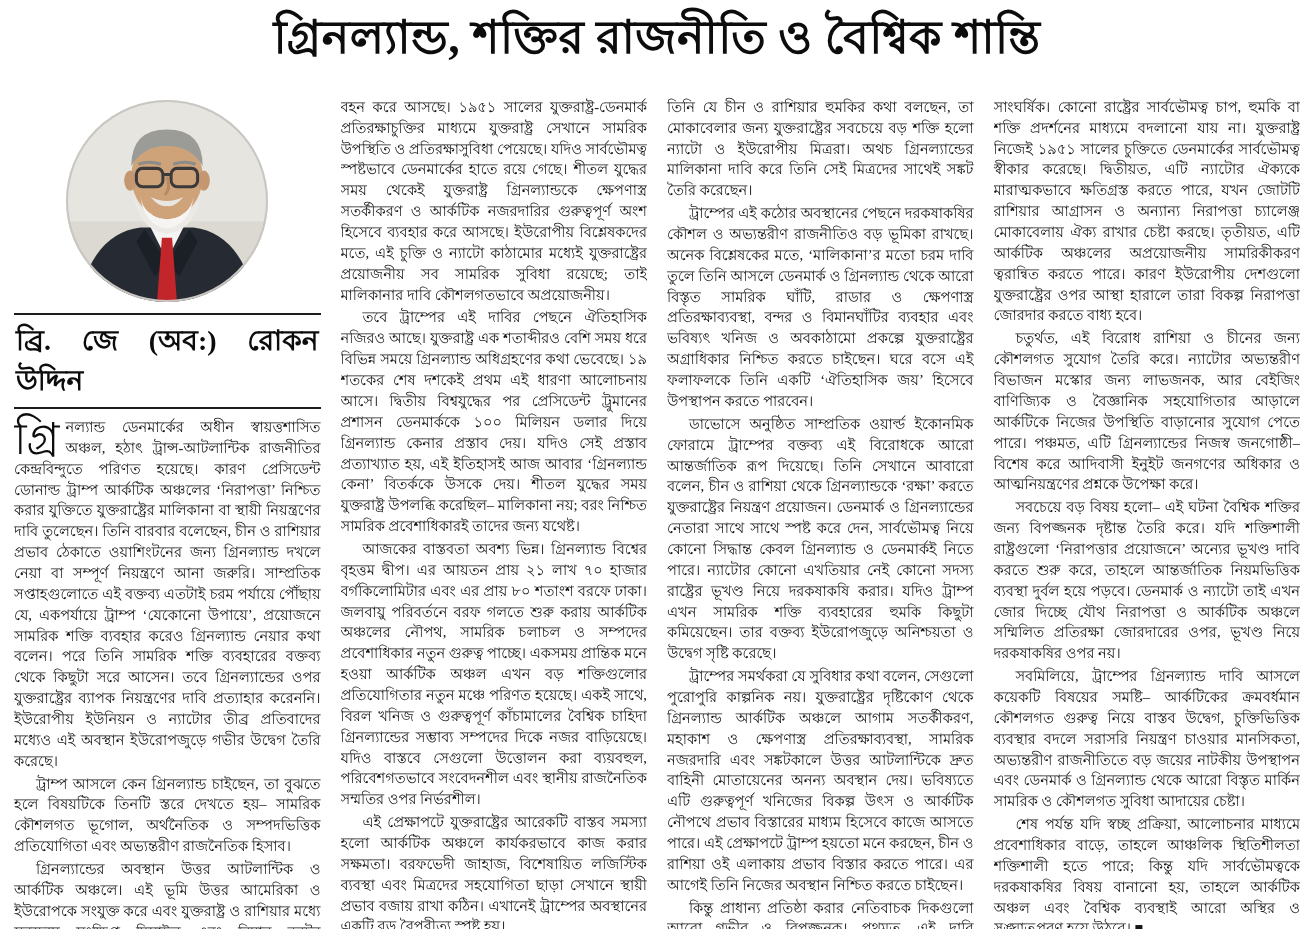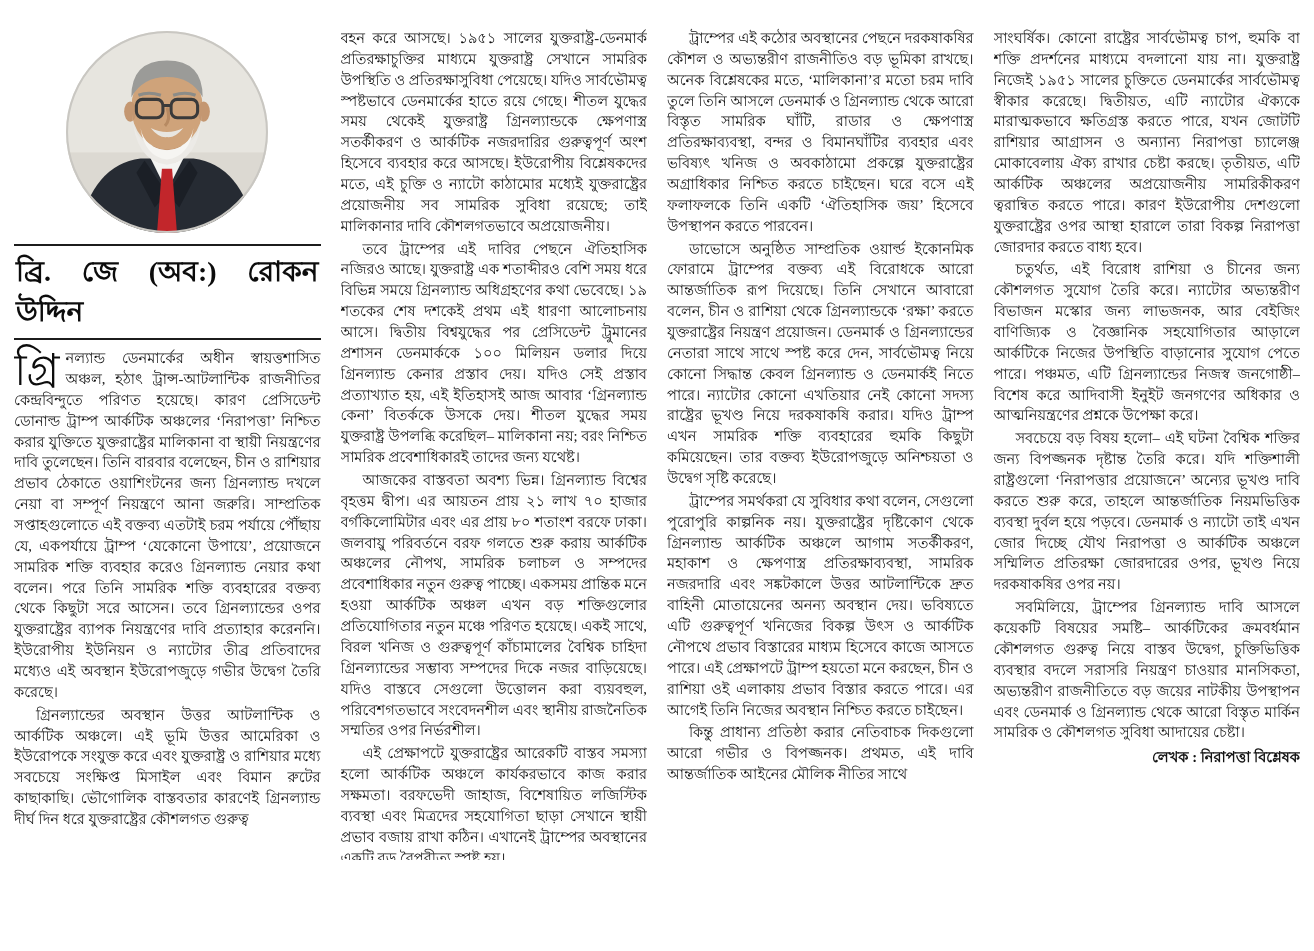--- a/index.html
+++ b/index.html
@@ -65,20 +65,21 @@
     color: #0c0c0c;
   }
   .author-credit { margin-top: 4px; text-align: right; }
   .credit-line { font-weight: 700; font-size: 14.6px; }
 </style>
 </head>
 <body>
 
 <div class="page">
 
+  <h1 class="headline">গ্রিনল্যান্ড, শক্তির রাজনীতি ও বৈশ্বিক শান্তি</h1>
 
   <div class="columns">
 
     <div class="col">
       <div class="author-box">
         <div class="photo-wrap">
 
           <svg viewBox="0 0 200 200" aria-hidden="true">
             <defs>
               <clipPath id="pclip">
@@ -123,48 +124,51 @@
             </g>
             <circle cx="100" cy="100" r="98" fill="none" stroke="#c9c7c2" stroke-width="2"></circle>
           </svg>
         </div>
         <hr class="rule">
         <div class="author-name">ব্রি. জে (অব:) রোকন উদ্দিন</div>
         <hr class="rule">
       </div>
       <div class="col-text">
           <p class="para cont lead"><span class="dropcap">গ্রি</span>নল্যান্ড ডেনমার্কের অধীন স্বায়ত্তশাসিত অঞ্চল, হঠাৎ ট্রান্স-আটলান্টিক রাজনীতির কেন্দ্রবিন্দুতে পরিণত হয়েছে। কারণ প্রেসিডেন্ট ডোনাল্ড ট্রাম্প আর্কটিক অঞ্চলের ‘নিরাপত্তা’ নিশ্চিত করার যুক্তিতে যুক্তরাষ্ট্রের মালিকানা বা স্থায়ী নিয়ন্ত্রণের দাবি তুলেছেন। তিনি বারবার বলেছেন, চীন ও রাশিয়ার প্রভাব ঠেকাতে ওয়াশিংটনের জন্য গ্রিনল্যান্ড দখলে নেয়া বা সম্পূর্ণ নিয়ন্ত্রণে আনা জরুরি। সাম্প্রতিক সপ্তাহগুলোতে এই বক্তব্য এতটাই চরম পর্যায়ে পৌঁছায় যে, একপর্যায়ে ট্রাম্প ‘যেকোনো উপায়ে’, প্রয়োজনে সামরিক শক্তি ব্যবহার করেও গ্রিনল্যান্ড নেয়ার কথা বলেন। পরে তিনি সামরিক শক্তি ব্যবহারের বক্তব্য থেকে কিছুটা সরে আসেন। তবে গ্রিনল্যান্ডের ওপর যুক্তরাষ্ট্রের ব্যাপক নিয়ন্ত্রণের দাবি প্রত্যাহার করেননি। ইউরোপীয় ইউনিয়ন ও ন্যাটোর তীব্র প্রতিবাদের মধ্যেও এই অবস্থান ইউরোপজুড়ে গভীর উদ্বেগ তৈরি করেছে।</p>
+          <p class="para">ট্রাম্প আসলে কেন গ্রিনল্যান্ড চাইছেন, তা বুঝতে হলে বিষয়টিকে তিনটি স্তরে দেখতে হয়– সামরিক কৌশলগত ভূগোল, অর্থনৈতিক ও সম্পদভিত্তিক প্রতিযোগিতা এবং অভ্যন্তরীণ রাজনৈতিক হিসাব।</p>
           <p class="para">গ্রিনল্যান্ডের অবস্থান উত্তর আটলান্টিক ও আর্কটিক অঞ্চলে। এই ভূমি উত্তর আমেরিকা ও ইউরোপকে সংযুক্ত করে এবং যুক্তরাষ্ট্র ও রাশিয়ার মধ্যে সবচেয়ে সংক্ষিপ্ত মিসাইল এবং বিমান রুটের কাছাকাছি। ভৌগোলিক বাস্তবতার কারণেই গ্রিনল্যান্ড দীর্ঘ দিন ধরে যুক্তরাষ্ট্রের কৌশলগত গুরুত্ব</p>
         </div>
     </div>
 
     <div class="col">
       <div class="col-text">
           <p class="para cont">বহন করে আসছে। ১৯৫১ সালের যুক্তরাষ্ট্র-ডেনমার্ক প্রতিরক্ষাচুক্তির মাধ্যমে যুক্তরাষ্ট্র সেখানে সামরিক উপস্থিতি ও প্রতিরক্ষাসুবিধা পেয়েছে। যদিও সার্বভৌমত্ব স্পষ্টভাবে ডেনমার্কের হাতে রয়ে গেছে। শীতল যুদ্ধের সময় থেকেই যুক্তরাষ্ট্র গ্রিনল্যান্ডকে ক্ষেপণাস্ত্র সতর্কীকরণ ও আর্কটিক নজরদারির গুরুত্বপূর্ণ অংশ হিসেবে ব্যবহার করে আসছে। ইউরোপীয় বিশ্লেষকদের মতে, এই চুক্তি ও ন্যাটো কাঠামোর মধ্যেই যুক্তরাষ্ট্রের প্রয়োজনীয় সব সামরিক সুবিধা রয়েছে; তাই মালিকানার দাবি কৌশলগতভাবে অপ্রয়োজনীয়।</p>
           <p class="para">তবে ট্রাম্পের এই দাবির পেছনে ঐতিহাসিক নজিরও আছে। যুক্তরাষ্ট্র এক শতাব্দীরও বেশি সময় ধরে বিভিন্ন সময়ে গ্রিনল্যান্ড অধিগ্রহণের কথা ভেবেছে। ১৯ শতকের শেষ দশকেই প্রথম এই ধারণা আলোচনায় আসে। দ্বিতীয় বিশ্বযুদ্ধের পর প্রেসিডেন্ট ট্রুমানের প্রশাসন ডেনমার্ককে ১০০ মিলিয়ন ডলার দিয়ে গ্রিনল্যান্ড কেনার প্রস্তাব দেয়। যদিও সেই প্রস্তাব প্রত্যাখ্যাত হয়, এই ইতিহাসই আজ আবার ‘গ্রিনল্যান্ড কেনা’ বিতর্ককে উসকে দেয়। শীতল যুদ্ধের সময় যুক্তরাষ্ট্র উপলব্ধি করেছিল– মালিকানা নয়; বরং নিশ্চিত সামরিক প্রবেশাধিকারই তাদের জন্য যথেষ্ট।</p>
           <p class="para">আজকের বাস্তবতা অবশ্য ভিন্ন। গ্রিনল্যান্ড বিশ্বের বৃহত্তম দ্বীপ। এর আয়তন প্রায় ২১ লাখ ৭০ হাজার বর্গকিলোমিটার এবং এর প্রায় ৮০ শতাংশ বরফে ঢাকা। জলবায়ু পরিবর্তনে বরফ গলতে শুরু করায় আর্কটিক অঞ্চলের নৌপথ, সামরিক চলাচল ও সম্পদের প্রবেশাধিকার নতুন গুরুত্ব পাচ্ছে। একসময় প্রান্তিক মনে হওয়া আর্কটিক অঞ্চল এখন বড় শক্তিগুলোর প্রতিযোগিতার নতুন মঞ্চে পরিণত হয়েছে। একই সাথে, বিরল খনিজ ও গুরুত্বপূর্ণ কাঁচামালের বৈশ্বিক চাহিদা গ্রিনল্যান্ডের সম্ভাব্য সম্পদের দিকে নজর বাড়িয়েছে। যদিও বাস্তবে সেগুলো উত্তোলন করা ব্যয়বহুল, পরিবেশগতভাবে সংবেদনশীল এবং স্থানীয় রাজনৈতিক সম্মতির ওপর নির্ভরশীল।</p>
           <p class="para">এই প্রেক্ষাপটে যুক্তরাষ্ট্রের আরেকটি বাস্তব সমস্যা হলো আর্কটিক অঞ্চলে কার্যকরভাবে কাজ করার সক্ষমতা। বরফভেদী জাহাজ, বিশেষায়িত লজিস্টিক ব্যবস্থা এবং মিত্রদের সহযোগিতা ছাড়া সেখানে স্থায়ী প্রভাব বজায় রাখা কঠিন। এখানেই ট্রাম্পের অবস্থানের একটি বড় বৈপরীত্য স্পষ্ট হয়।</p>
         </div>
     </div>
 
     <div class="col">
       <div class="col-text">
+          <p class="para cont">তিনি যে চীন ও রাশিয়ার হুমকির কথা বলছেন, তা মোকাবেলার জন্য যুক্তরাষ্ট্রের সবচেয়ে বড় শক্তি হলো ন্যাটো ও ইউরোপীয় মিত্ররা। অথচ গ্রিনল্যান্ডের মালিকানা দাবি করে তিনি সেই মিত্রদের সাথেই সঙ্কট তৈরি করেছেন।</p>
           <p class="para">ট্রাম্পের এই কঠোর অবস্থানের পেছনে দরকষাকষির কৌশল ও অভ্যন্তরীণ রাজনীতিও বড় ভূমিকা রাখছে। অনেক বিশ্লেষকের মতে, ‘মালিকানা’র মতো চরম দাবি তুলে তিনি আসলে ডেনমার্ক ও গ্রিনল্যান্ড থেকে আরো বিস্তৃত সামরিক ঘাঁটি, রাডার ও ক্ষেপণাস্ত্র প্রতিরক্ষাব্যবস্থা, বন্দর ও বিমানঘাঁটির ব্যবহার এবং ভবিষ্যৎ খনিজ ও অবকাঠামো প্রকল্পে যুক্তরাষ্ট্রের অগ্রাধিকার নিশ্চিত করতে চাইছেন। ঘরে বসে এই ফলাফলকে তিনি একটি ‘ঐতিহাসিক জয়’ হিসেবে উপস্থাপন করতে পারবেন।</p>
           <p class="para">ডাভোসে অনুষ্ঠিত সাম্প্রতিক ওয়ার্ল্ড ইকোনমিক ফোরামে ট্রাম্পের বক্তব্য এই বিরোধকে আরো আন্তর্জাতিক রূপ দিয়েছে। তিনি সেখানে আবারো বলেন, চীন ও রাশিয়া থেকে গ্রিনল্যান্ডকে ‘রক্ষা’ করতে যুক্তরাষ্ট্রের নিয়ন্ত্রণ প্রয়োজন। ডেনমার্ক ও গ্রিনল্যান্ডের নেতারা সাথে সাথে স্পষ্ট করে দেন, সার্বভৌমত্ব নিয়ে কোনো সিদ্ধান্ত কেবল গ্রিনল্যান্ড ও ডেনমার্কই নিতে পারে। ন্যাটোর কোনো এখতিয়ার নেই কোনো সদস্য রাষ্ট্রের ভূখণ্ড নিয়ে দরকষাকষি করার। যদিও ট্রাম্প এখন সামরিক শক্তি ব্যবহারের হুমকি কিছুটা কমিয়েছেন। তার বক্তব্য ইউরোপজুড়ে অনিশ্চয়তা ও উদ্বেগ সৃষ্টি করেছে।</p>
           <p class="para">ট্রাম্পের সমর্থকরা যে সুবিধার কথা বলেন, সেগুলো পুরোপুরি কাল্পনিক নয়। যুক্তরাষ্ট্রের দৃষ্টিকোণ থেকে গ্রিনল্যান্ড আর্কটিক অঞ্চলে আগাম সতর্কীকরণ, মহাকাশ ও ক্ষেপণাস্ত্র প্রতিরক্ষাব্যবস্থা, সামরিক নজরদারি এবং সঙ্কটকালে উত্তর আটলান্টিকে দ্রুত বাহিনী মোতায়েনের অনন্য অবস্থান দেয়। ভবিষ্যতে এটি গুরুত্বপূর্ণ খনিজের বিকল্প উৎস ও আর্কটিক নৌপথে প্রভাব বিস্তারের মাধ্যম হিসেবে কাজে আসতে পারে। এই প্রেক্ষাপটে ট্রাম্প হয়তো মনে করছেন, চীন ও রাশিয়া ওই এলাকায় প্রভাব বিস্তার করতে পারে। এর আগেই তিনি নিজের অবস্থান নিশ্চিত করতে চাইছেন।</p>
           <p class="para">কিন্তু প্রাধান্য প্রতিষ্ঠা করার নেতিবাচক দিকগুলো আরো গভীর ও বিপজ্জনক। প্রথমত, এই দাবি আন্তর্জাতিক আইনের মৌলিক নীতির সাথে</p>
         </div>
     </div>
 
     <div class="col">
       <div class="col-text">
           <p class="para cont">সাংঘর্ষিক। কোনো রাষ্ট্রের সার্বভৌমত্ব চাপ, হুমকি বা শক্তি প্রদর্শনের মাধ্যমে বদলানো যায় না। যুক্তরাষ্ট্র নিজেই ১৯৫১ সালের চুক্তিতে ডেনমার্কের সার্বভৌমত্ব স্বীকার করেছে। দ্বিতীয়ত, এটি ন্যাটোর ঐক্যকে মারাত্মকভাবে ক্ষতিগ্রস্ত করতে পারে, যখন জোটটি রাশিয়ার আগ্রাসন ও অন্যান্য নিরাপত্তা চ্যালেঞ্জ মোকাবেলায় ঐক্য রাখার চেষ্টা করছে। তৃতীয়ত, এটি আর্কটিক অঞ্চলের অপ্রয়োজনীয় সামরিকীকরণ ত্বরান্বিত করতে পারে। কারণ ইউরোপীয় দেশগুলো যুক্তরাষ্ট্রের ওপর আস্থা হারালে তারা বিকল্প নিরাপত্তা জোরদার করতে বাধ্য হবে।</p>
           <p class="para">চতুর্থত, এই বিরোধ রাশিয়া ও চীনের জন্য কৌশলগত সুযোগ তৈরি করে। ন্যাটোর অভ্যন্তরীণ বিভাজন মস্কোর জন্য লাভজনক, আর বেইজিং বাণিজ্যিক ও বৈজ্ঞানিক সহযোগিতার আড়ালে আর্কটিকে নিজের উপস্থিতি বাড়ানোর সুযোগ পেতে পারে। পঞ্চমত, এটি গ্রিনল্যান্ডের নিজস্ব জনগোষ্ঠী– বিশেষ করে আদিবাসী ইনুইট জনগণের অধিকার ও আত্মনিয়ন্ত্রণের প্রশ্নকে উপেক্ষা করে।</p>
           <p class="para">সবচেয়ে বড় বিষয় হলো– এই ঘটনা বৈশ্বিক শক্তির জন্য বিপজ্জনক দৃষ্টান্ত তৈরি করে। যদি শক্তিশালী রাষ্ট্রগুলো ‘নিরাপত্তার প্রয়োজনে’ অন্যের ভূখণ্ড দাবি করতে শুরু করে, তাহলে আন্তর্জাতিক নিয়মভিত্তিক ব্যবস্থা দুর্বল হয়ে পড়বে। ডেনমার্ক ও ন্যাটো তাই এখন জোর দিচ্ছে যৌথ নিরাপত্তা ও আর্কটিক অঞ্চলে সম্মিলিত প্রতিরক্ষা জোরদারের ওপর, ভূখণ্ড নিয়ে দরকষাকষির ওপর নয়।</p>
           <p class="para">সবমিলিয়ে, ট্রাম্পের গ্রিনল্যান্ড দাবি আসলে কয়েকটি বিষয়ের সমষ্টি– আর্কটিকের ক্রমবর্ধমান কৌশলগত গুরুত্ব নিয়ে বাস্তব উদ্বেগ, চুক্তিভিত্তিক ব্যবস্থার বদলে সরাসরি নিয়ন্ত্রণ চাওয়ার মানসিকতা, অভ্যন্তরীণ রাজনীতিতে বড় জয়ের নাটকীয় উপস্থাপন এবং ডেনমার্ক ও গ্রিনল্যান্ড থেকে আরো বিস্তৃত মার্কিন সামরিক ও কৌশলগত সুবিধা আদায়ের চেষ্টা।</p>
+          <p class="para">শেষ পর্যন্ত যদি স্বচ্ছ প্রক্রিয়া, আলোচনার মাধ্যমে প্রবেশাধিকার বাড়ে, তাহলে আঞ্চলিক স্থিতিশীলতা শক্তিশালী হতে পারে; কিন্তু যদি সার্বভৌমত্বকে দরকষাকষির বিষয় বানানো হয়, তাহলে আর্কটিক অঞ্চল এবং বৈশ্বিক ব্যবস্থাই আরো অস্থির ও সঙ্ঘাতপ্রবণ হয়ে উঠবে। ■</p>
         </div>
       <div class="author-credit">
         <div class="credit-line">লেখক : নিরাপত্তা বিশ্লেষক</div>
 
       </div>
     </div>
 
   </div>
 </div>
 

